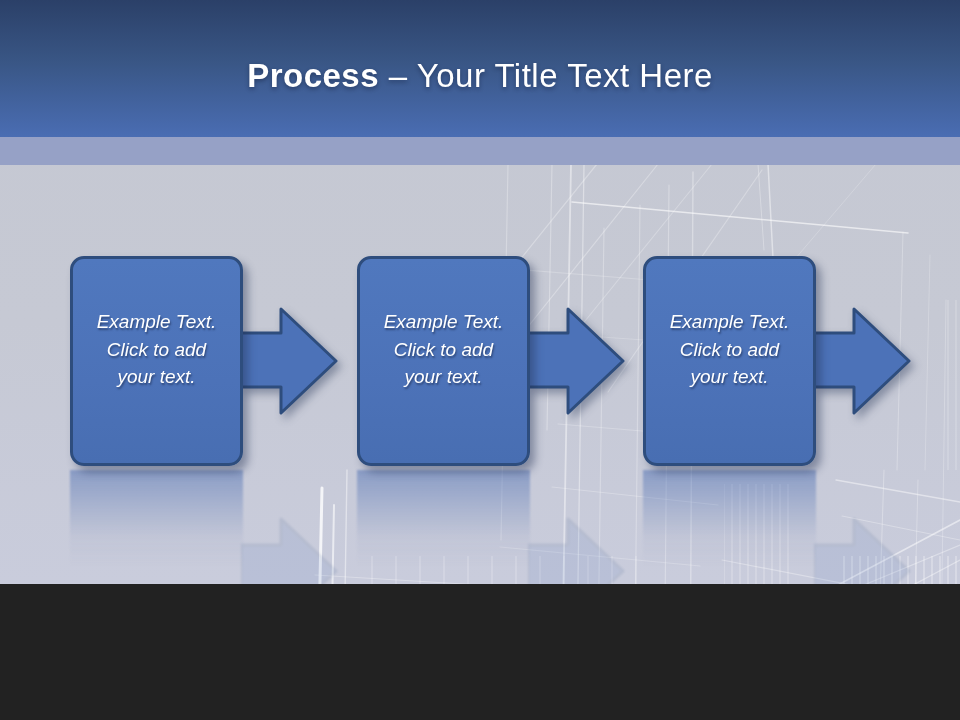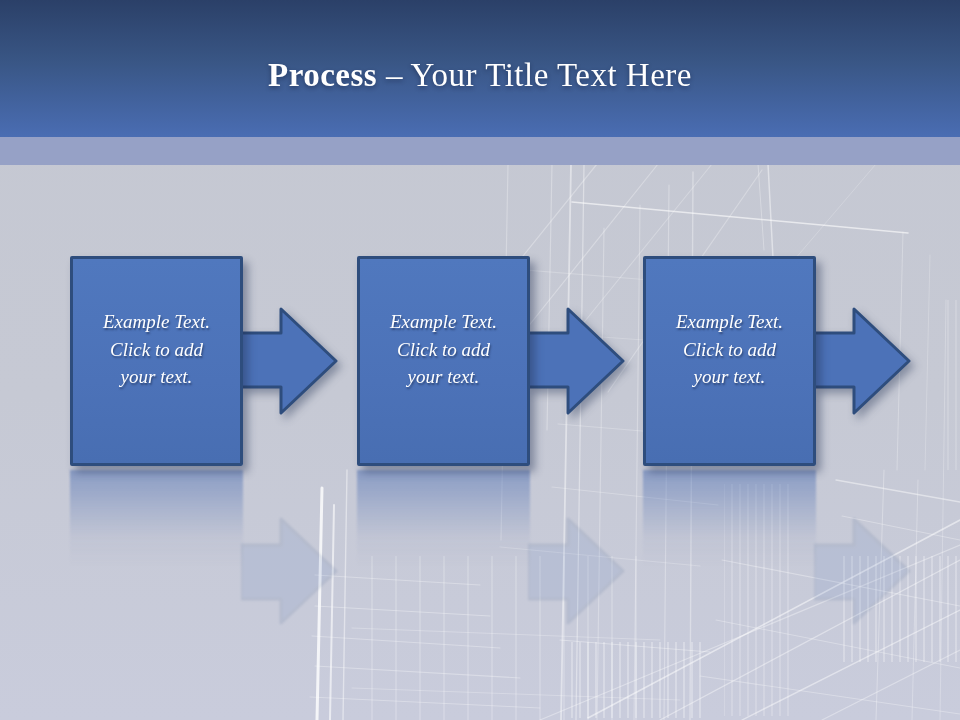--- a/index.html
+++ b/index.html
@@ -1,18 +1,18 @@
 <!DOCTYPE html>
 <html style="--header-top: #2b4068; --header-bottom: #4a6db3; --accent-band: #96a1c6; --body-top: #c5c8d2; --body-bottom: #c9ccdc; --shape-fill: #4c72b8; --shape-border: #2e4d7d; --text: #ffffff;"><head>
 <meta charset="utf-8">
 <style>
   html,body{margin:0;padding:0;background:#222;}
   .slide{
-    position:relative;width:960px;height:720px;overflow:hidden;
-    font-family:Liberation Serif, serif;
+    position:relative;width:960px;height:584px;overflow:hidden;
+    font-family:Liberation Sans, sans-serif;
     background:linear-gradient(180deg,var(--body-top,#c5c8d2) 0%,#c6c9d4 55%,var(--body-bottom,#c9ccdc) 100%);
   }
   
   .header{
     position:absolute;left:0;top:0;width:960px;height:137px;z-index:2;
     background:linear-gradient(180deg,var(--header-top,#2b4068) 0%,#395685 45%,var(--header-bottom,#4a6db3) 100%);
     display:flex;align-items:center;justify-content:center;
   }
   .title{
     margin:0;padding-top:14px;color:#fff;font-size:33px;font-weight:400;
@@ -25,21 +25,21 @@
   }
   
   .wireframe{position:absolute;left:0;top:0;z-index:1;}
   .wireframe line{stroke:#fff;fill:none;stroke-linecap:round;}
   
   .step{position:absolute;top:256px;width:340px;height:400px;z-index:3;}
   .step-1{left:70px;} .step-2{left:357px;} .step-3{left:643px;}
   .box{
     position:absolute;left:0;top:0;width:173px;height:210px;box-sizing:border-box;
     background:linear-gradient(180deg,#5078be 0%,var(--shape-fill,#4c72b8) 60%,#486eb2 100%);
-    border:3px solid var(--shape-border,#2e4d7d);border-radius:2px;
+    border:3px solid var(--shape-border,#2e4d7d);border-radius:14px;
     box-shadow:5px 6px 9px rgba(30,45,80,.42);
     z-index:2;
   }
   .box-text{
     margin:0;padding:49px 8px 0 8px;text-align:center;
     color:#fff;font-style:italic;font-size:19px;line-height:27.5px;
     text-shadow:1px 2px 2px rgba(25,40,75,.6);
   }
   .box-text span{display:block;}
   .arrow{position:absolute;left:171px;top:50px;z-index:1;

